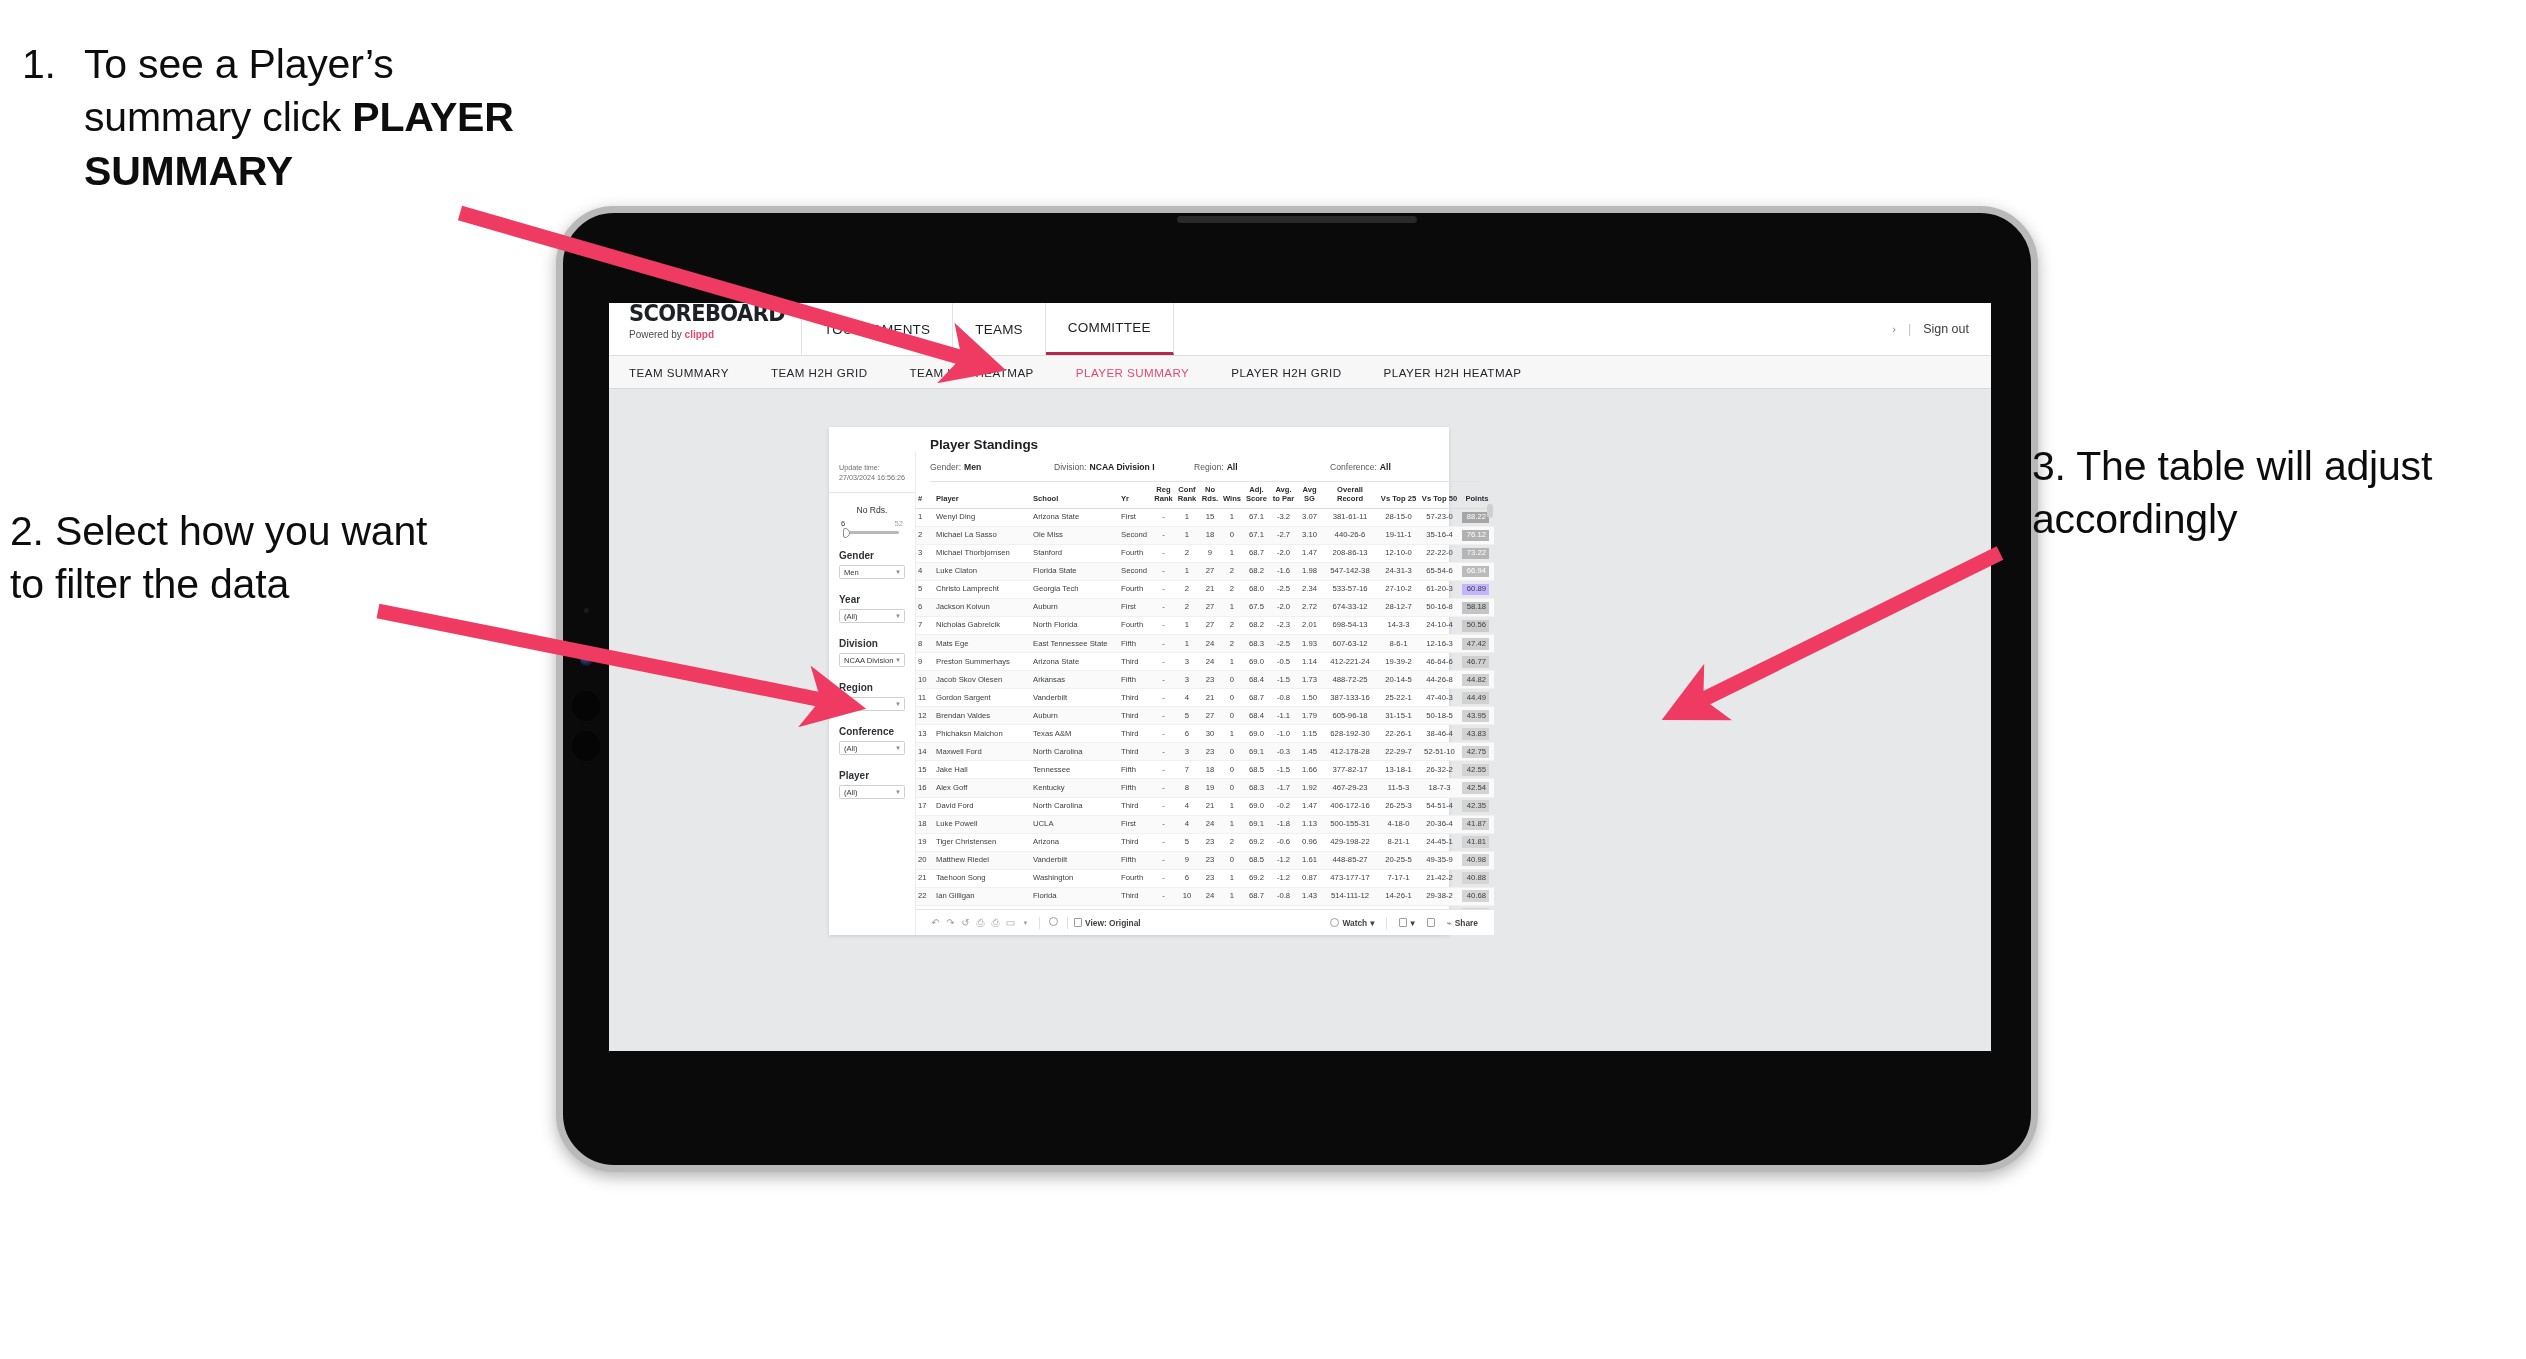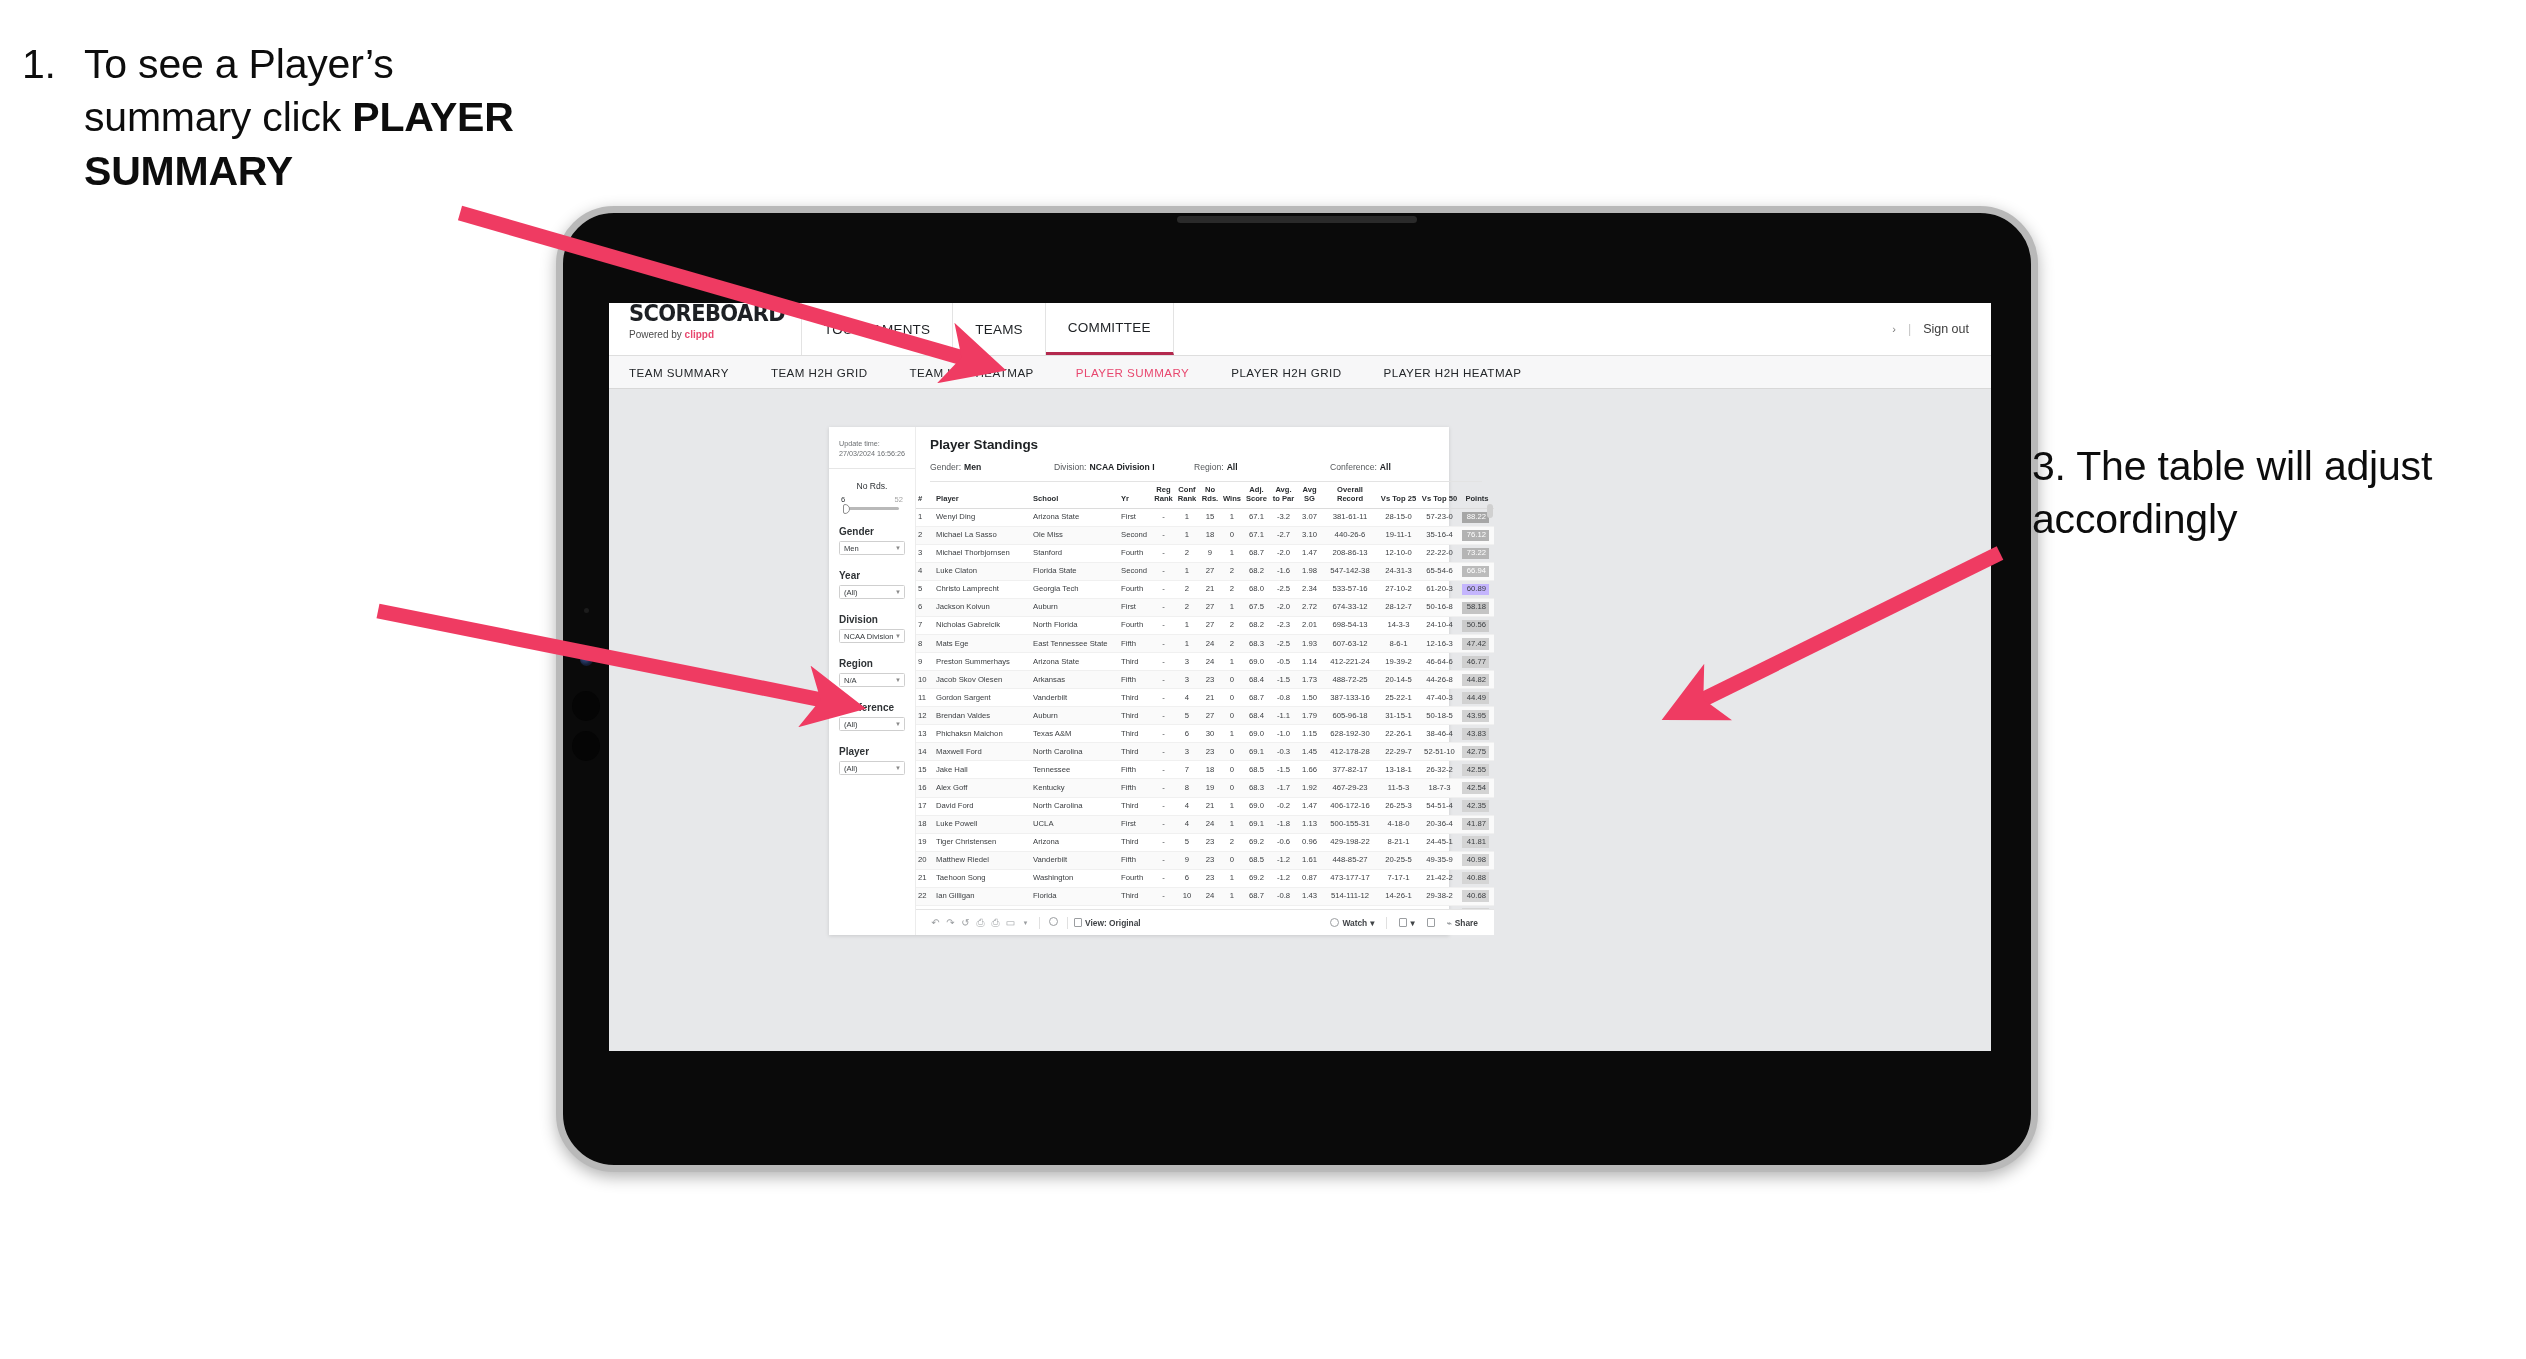--- a/index.html
+++ b/index.html
@@ -73,21 +73,21 @@
   #subnav .tab { font-size:11.6px; letter-spacing:.45px; color:#232629; padding: 0 21px; }
   #subnav .tab:first-child { padding-left:0; }
   #subnav .tab.active { color:#e8486f; }
 
   
   #workspace { position:absolute; left:0; right:0; top:86px; bottom:0; background:#e7e8ea; }
   #sheet { position:absolute; left:220px; top:38px; width:620px; height:508px;
     background:#fff; box-shadow:0 1px 4px rgba(0,0,0,.13); display:flex; }
 
   
-  #filters { width:87px; padding:12px 10px 0 10px; border-right:1px solid #ececec; }
+  #filters { width:87px; padding:12px 10px 0 10px; border-right:1px solid #ececec;margin-top:24px; }
   #filters .hr { height:1px; background:#e6e6e6; margin:0 -10px 12px -10px; }
   .fg { margin-bottom:15px; }
   .fg .lbl { font-size:10px; font-weight:700; color:#2e3235; margin-bottom:4px; }
   .fg .sel { height:14px; border:1px solid #cfcfcf; background:#fff; border-radius:1.5px;
     display:flex; align-items:center; justify-content:space-between; padding:0 3px 0 4px; }
   .fg .sel .v { font-size:7.6px; color:#34383b; white-space:nowrap; overflow:hidden; }
   .fg .sel .ar { font-size:6px; color:#8a8a8a; line-height:1; }
   #slider-block { text-align:center; margin-bottom:16px; }
   #slider-block .title { font-size:8.6px; font-weight:400; color:#2e3235; }
   #slider-block .vals { display:flex; justify-content:space-between; font-size:7.6px; margin:4px 2px 2px 2px; }
@@ -791,20 +791,23 @@
 
   <div class="anno" id="anno-1">
     <span class="num">1.</span>
     <span class="body">
       <span>To see a Player’s</span><br>
       <span>summary click </span><b>PLAYER</b><br>
       <b>SUMMARY</b>
     </span>
   </div>
 
+  <div class="anno" id="anno-2">
+    <span>2. Select how you want to filter the data</span>
+  </div>
 
 
   <div class="anno" id="anno-3">
     <span>3. The table will adjust accordingly</span>
   </div>
 
   <svg class="arrow-svg" viewBox="0 0 2526 1359">
     <defs>
       <marker id="ah" markerWidth="4.2" markerHeight="4.2" refX="1.2" refY="2.1" orient="auto">
         <path d="M0,0 L4.2,2.1 L0,4.2 L1.1,2.1 Z" fill="#ef3b62"></path>

